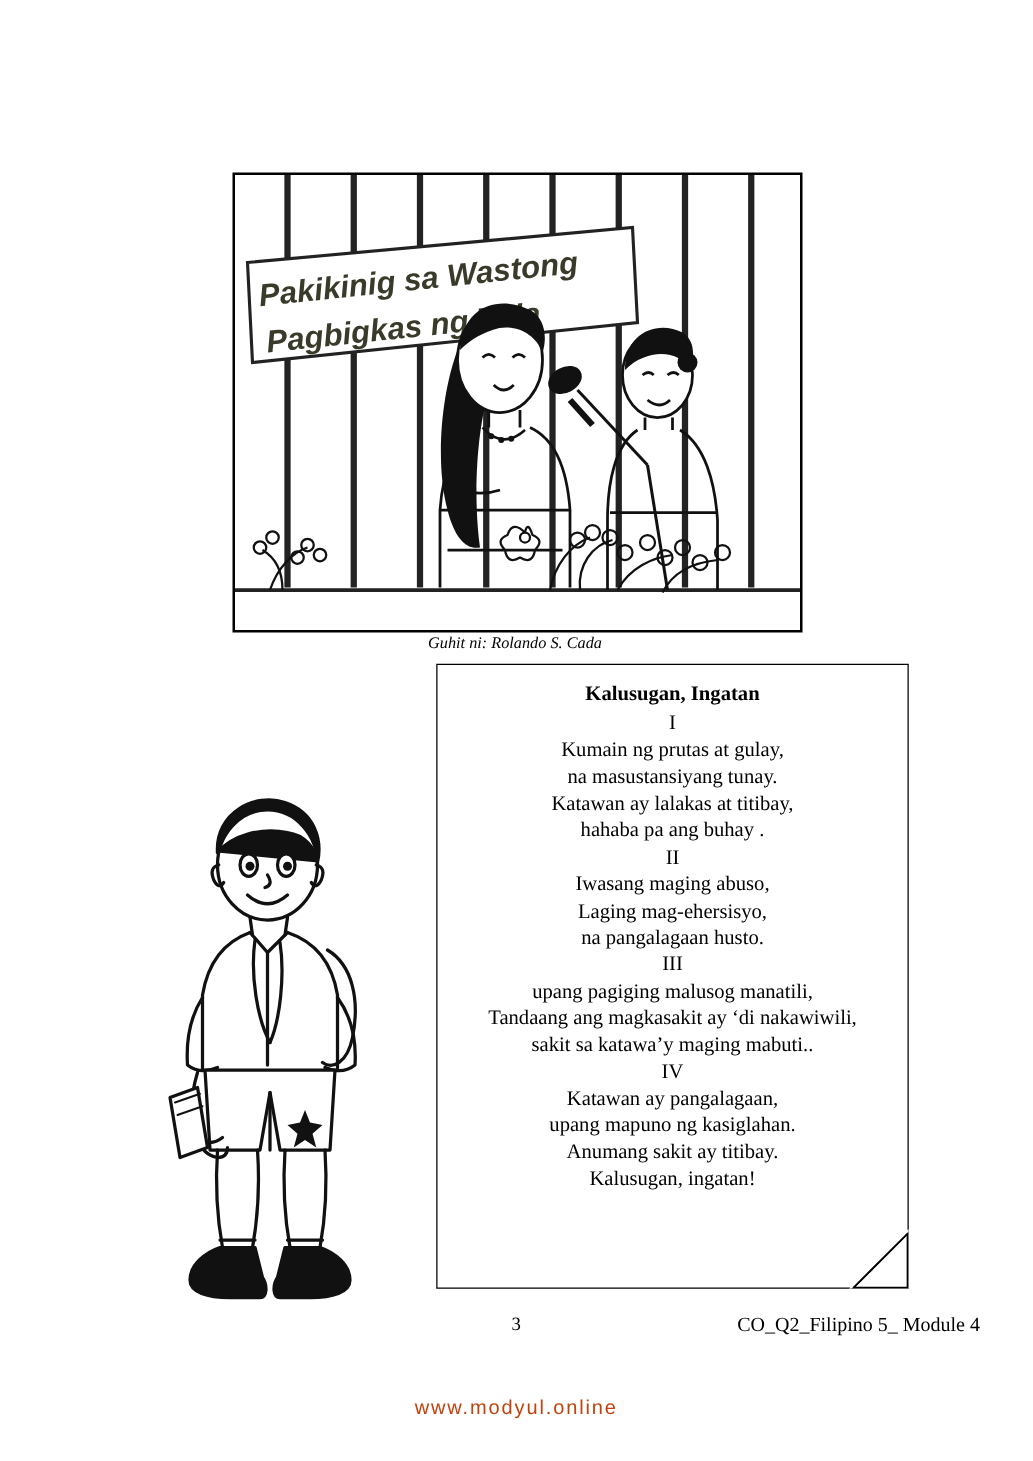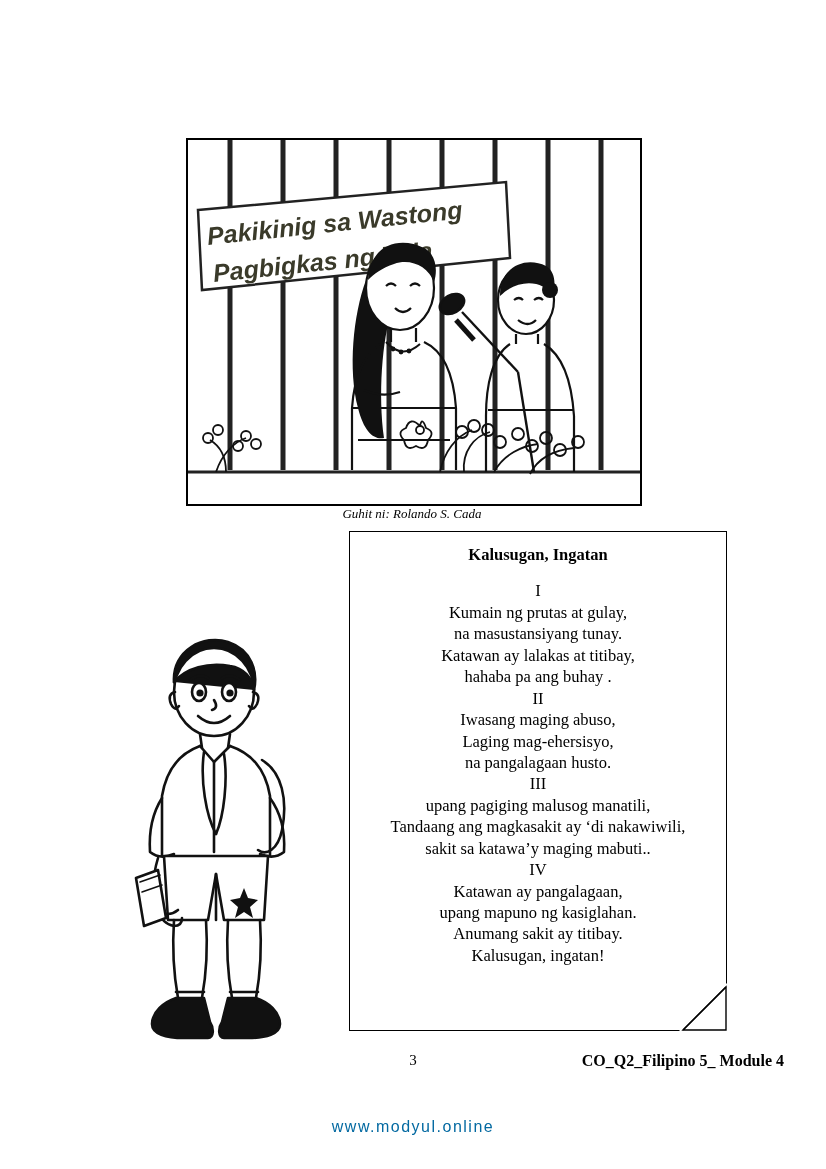--- a/index.html
+++ b/index.html
@@ -54,21 +54,21 @@
   .poem-inner {
     padding: 12px 14px 10px 14px;
     text-align: center;
     font-size: 16.5px;
     line-height: 1.30;
     font-family: "Liberation Serif", serif;
   }
   .poem-title {
     font-weight: bold;
     font-size: 16.5px;
-    margin-bottom: 15px;
+    margin-bottom: 2px;
   }
   .stanza-num { font-size: 16.5px; }
   .poem-line { white-space: pre-wrap; }
 
   
   .fold {
     position: absolute;
     right: -1px;
     bottom: -1px;
     width: 48px;
@@ -93,32 +93,32 @@
     width: 826px;
     text-align: center;
     font-size: 15px;
     font-family: "Liberation Serif", serif;
   }
   .footer-label {
     position: absolute;
     right: 42px;
     top: 1052px;
     font-size: 16px;
-    font-weight: bold;
+    font-weight: normal;
     font-family: "Liberation Serif", serif;
   }
   .watermark {
     position: absolute;
     left: 0;
     top: 1118px;
     width: 826px;
     text-align: center;
     font-size: 16px;
     letter-spacing: 1.5px;
-    color: #0369a1;
+    color: #c2410c;
     font-family: "Liberation Sans", sans-serif;
   }
 
   
   .banner-text {
     font-family: "Liberation Sans", sans-serif;
     font-style: italic;
     font-weight: bold;
   }
 </style>

